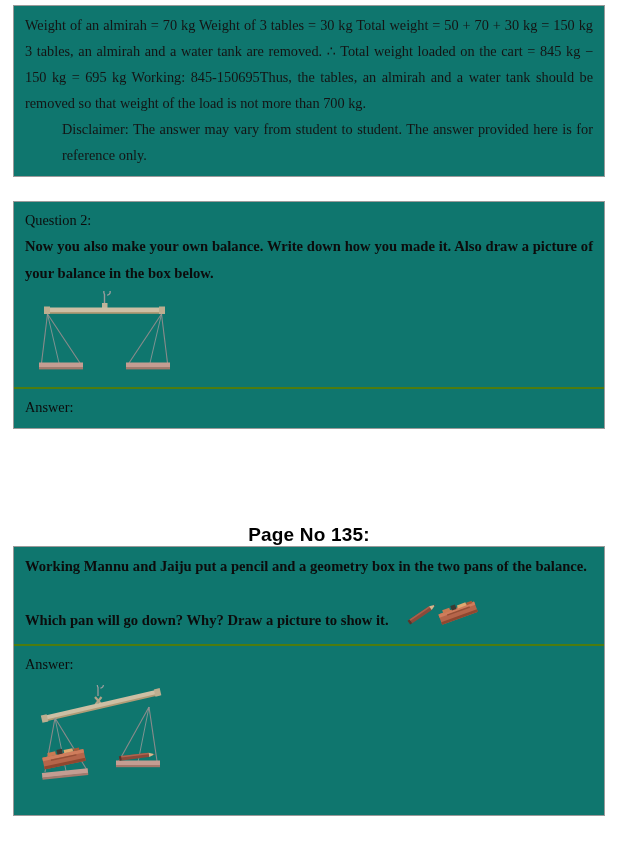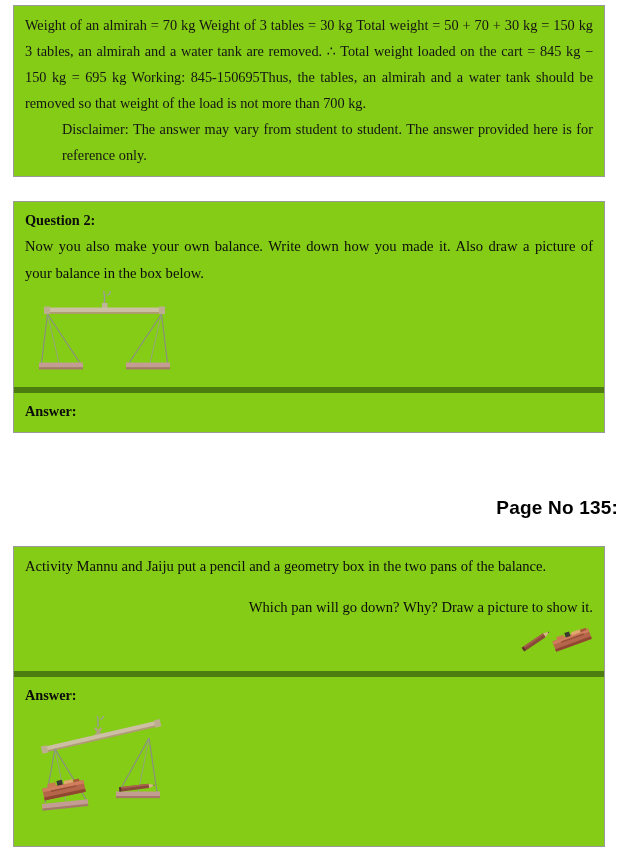--- a/index.html
+++ b/index.html
@@ -23,55 +23,55 @@
     box-sizing: border-box;
   }
 
   
   .panel {
     position: absolute;
     left: 13px;
     width: 592px;
     box-sizing: border-box;
     border: 1px solid #9a9a9a;
-    background: #84cc16;
+    background: #0f766e;
   }
 
   .panel-section {
     padding: 6px 11px 8px 11px;
   }
   .panel-section + .panel-section {
-    border-top: 6px solid #4d7c0f;
+    border-top: 2px solid #4d7c0f;
   }
 
   .para {
     font-size: 14.3px;
     line-height: 26px;
     text-align: justify;
     text-justify: inter-word;
     margin: 0;
     color: #141414;
   }
   .para.last-line-left {
     text-align-last: left;
     margin-left: 37px;
   }
 
   .label-bold {
     font-size: 14.3px;
     line-height: 25px;
-    font-weight: bold;
+    font-weight: normal;
     margin: 0;
     color: #0c0c0c;
   }
 
   .q-text {
     font-size: 14.6px;
     line-height: 27px;
-    font-weight: normal;
+    font-weight: bold;
     margin: 0;
     color: #0c0c0c;
     text-align: left;
   }
 
   .page-heading {
     position: absolute;
     left: 0;
     width: 618px;
     text-align: center;
@@ -149,28 +149,28 @@
           <rect x="87" y="76.2" width="44" height="2.2" fill="#a4796c"></rect>
         </svg>
       </div>
     </div>
 
     <div class="panel-section">
       <p class="label-bold">Answer:</p>
     </div>
   </div>
 
-  <div class="page-heading" style="top:497px;text-align:right;">Page No 135:</div>
+  <div class="page-heading" style="top:524px;">Page No 135:</div>
 
   <div class="panel" style="top:546px;">
 
     <div class="panel-section" style="padding-bottom:10px;">
-      <p class="q-text">Activity Mannu and Jaiju put a pencil and a geometry box in the two pans of the balance.</p>
-
-      <div class="inline-row" style="margin-top:14px;flex-direction:column;">
+      <p class="q-text">Working Mannu and Jaiju put a pencil and a geometry box in the two pans of the balance.</p>
+
+      <div class="inline-row" style="margin-top:14px;">
         <p class="q-text">Which pan will go down? Why? Draw a picture to show it.</p>
 
         <span class="tools-icon">
           <svg width="76" height="38" viewBox="0 0 76 38">
 
             <g transform="rotate(-34 17 22)">
               <rect x="6" y="19" width="24" height="4.6" rx="0.6" fill="#8a4a3a"></rect>
               <rect x="6" y="19" width="24" height="1.6" fill="#a9614c"></rect>
               <polygon points="30,19 36,21.3 30,23.6" fill="#d8b48c"></polygon>
               <polygon points="34.6,20.6 36,21.3 34.6,22 " fill="#3a3a3a"></polygon>

